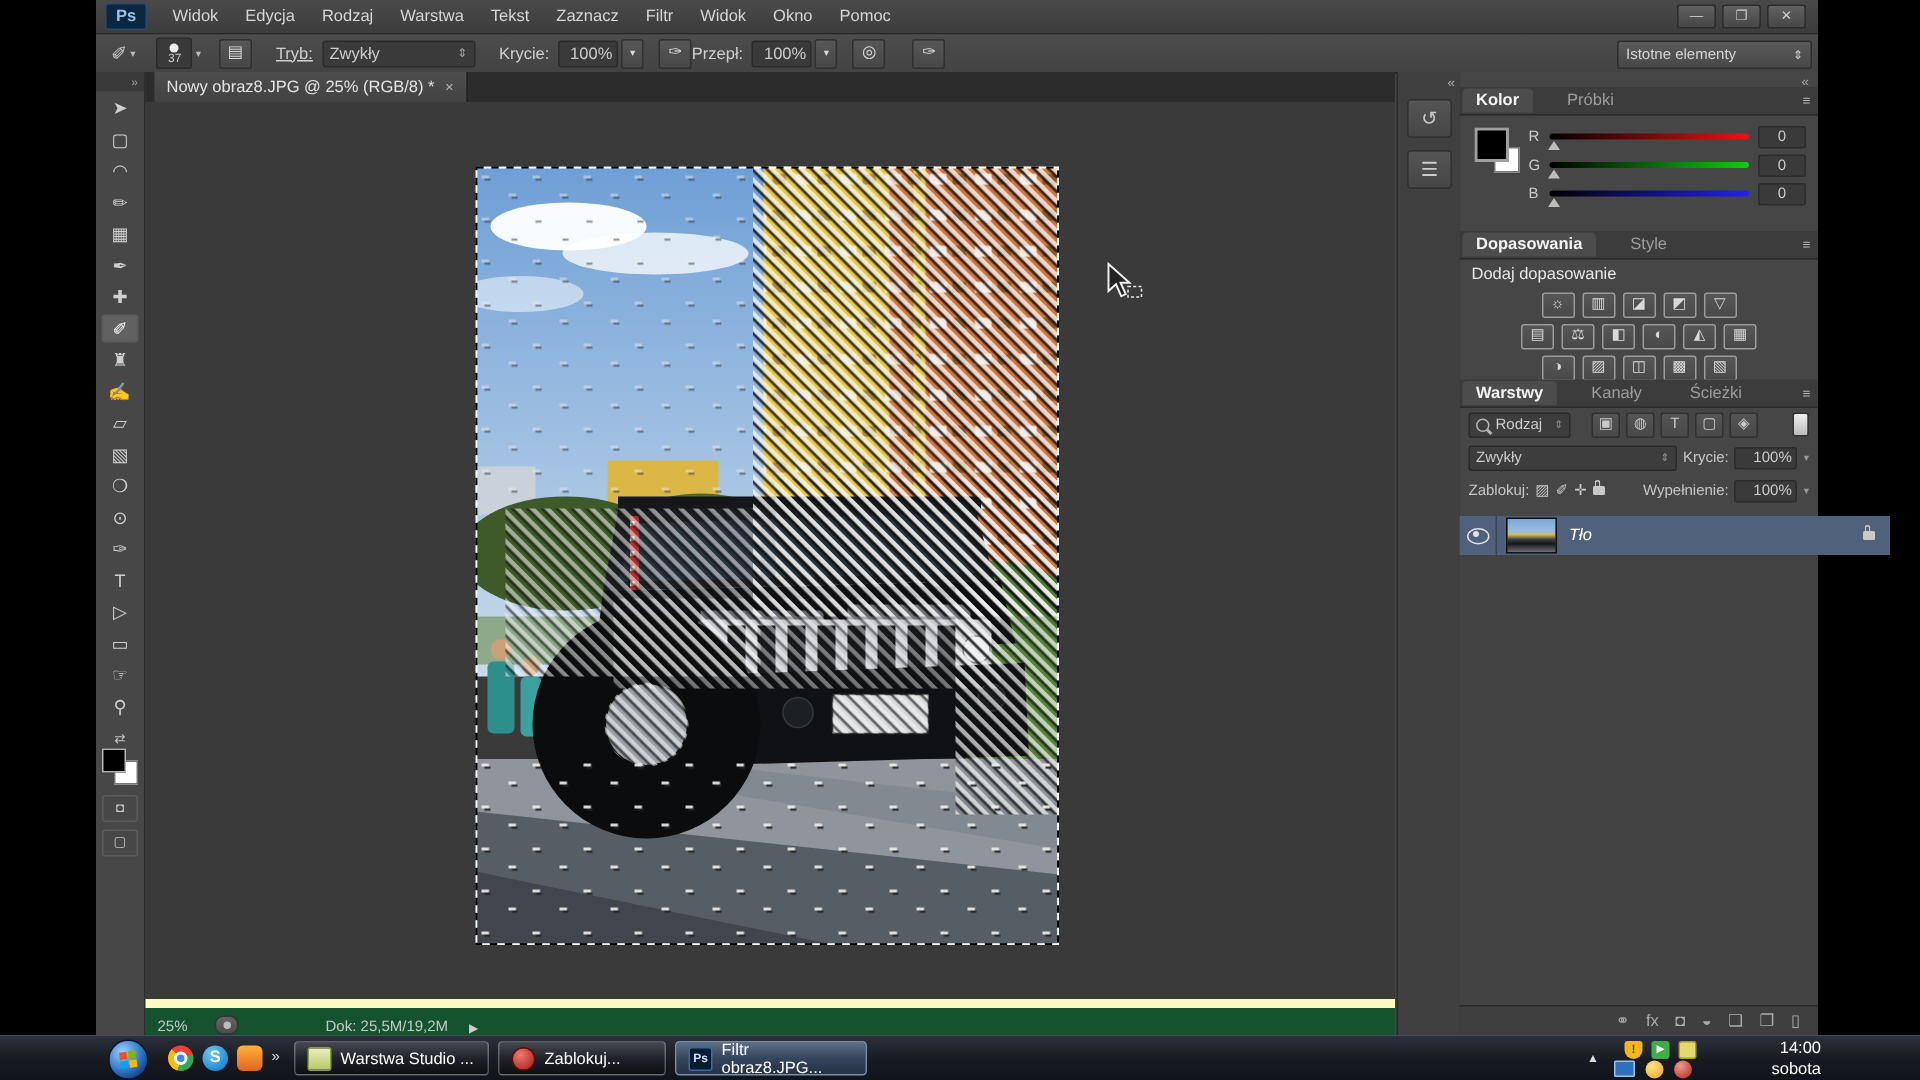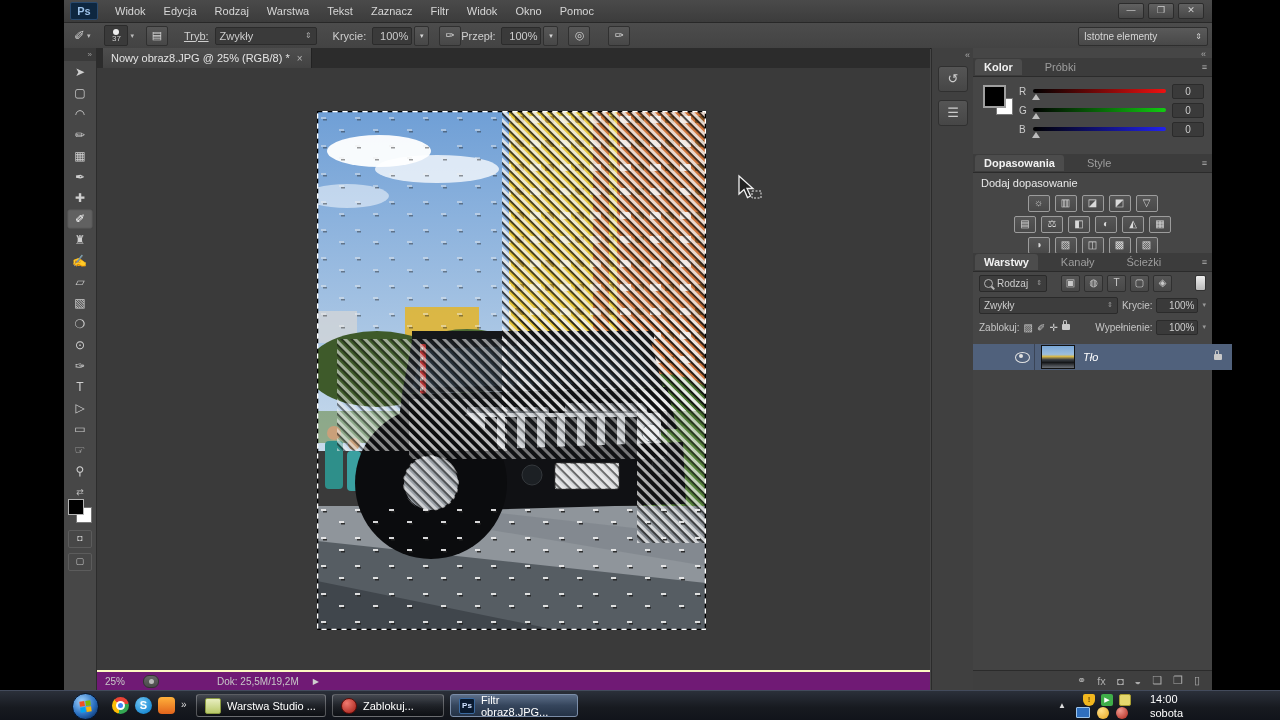--- a/index.html
+++ b/index.html
@@ -38,21 +38,21 @@
   #fbswatch .bg{position:absolute;left:9px;top:8px;width:14px;height:14px;background:#fff;border:1px solid #777;}
   .toolbottom{width:22px;height:16px;margin-top:5px;border:1px solid #5c5c5c;border-radius:2px;color:#c5c5c5;font-size:9px;line-height:15px;text-align:center;}
 
   
   #doccol{position:absolute;left:33px;top:48px;width:833px;height:642px;}
   #tabbar{position:absolute;left:0;top:0;width:100%;height:20px;background:#2c2c2c;border-bottom:1px solid #222;}
   #doctab{display:inline-flex;align-items:center;height:20px;background:linear-gradient(#4e4e4e,#424242);padding:0 8px;border-right:1px solid #222;font-size:11px;color:#e4e4e4;gap:7px;margin-left:6px;}
   #doctab .x{color:#b5b5b5;font-size:10px;}
   #canvas{position:absolute;left:0;top:20px;right:0;bottom:18px;background:#3a3a3a;overflow:hidden;}
   #photo{position:absolute;left:220px;top:43px;width:389px;height:519px;}
-  #statusbar{position:absolute;left:0;bottom:0;width:100%;height:18px;background:#701a75;border-top:2px solid #fef9c3;display:flex;align-items:center;font-size:10px;color:#c8c8c8;}
+  #statusbar{position:absolute;left:0;bottom:0;width:100%;height:18px;background:#14532d;border-top:6px solid #fef9c3;display:flex;align-items:flex-end;font-size:10px;color:#c8c8c8;}
   #statusbar .pill{width:14px;height:11px;border-radius:6px;background:linear-gradient(#666,#4a4a4a);border:1px solid #333;margin:0 10px 0 18px;display:flex;align-items:center;justify-content:center;}
   #statusbar .pill i{width:5px;height:5px;border-radius:50%;background:#bbb;}
   #statusbar .playbtn{margin-left:14px;color:#cfcfcf;font-size:8px;}
 
   
   #dockcol{position:absolute;left:867px;top:48px;width:41px;height:642px;background:#404040;border-left:1px solid #2b2b2b;border-right:1px solid #2b2b2b;}
   #dockcol .collapse{position:absolute;right:3px;top:2px;color:#aaa;font-size:9px;}
   .dockbtn{position:absolute;left:6px;width:28px;height:24px;background:linear-gradient(#555,#464646);border:1px solid #303030;border-radius:3px;color:#ccc;text-align:center;line-height:23px;font-size:13px;}
 
   
@@ -88,21 +88,21 @@
 
   #p-layers{top:205px;height:437px;}
   .lrow{display:flex;align-items:center;height:22px;padding:0 6px;gap:4px;font-size:10px;color:#c6c6c6;}
   .dd{background:#3d3d3d;border:1px solid #2a2a2a;border-radius:2px;color:#ccc;font-size:10px;height:15px;display:flex;align-items:center;padding:0 4px;gap:4px;}
   .licon{width:17px;height:15px;background:linear-gradient(#555,#484848);border:1px solid #303030;border-radius:2px;color:#c9c9c9;font-size:10px;line-height:14px;text-align:center;}
   .mag{width:7px;height:7px;border:1.5px solid #b5b5b5;border-radius:50%;position:relative;flex:none;}
   .mag::after{content:'';position:absolute;width:4px;height:1.5px;background:#b5b5b5;transform:rotate(45deg);right:-3px;bottom:-2px;}
   .toggle{width:9px;height:14px;background:linear-gradient(#eee,#bbb);border:1px solid #333;border-radius:2px;margin-left:auto;}
   .lock{width:8px;height:6px;background:#c9c9c9;position:relative;border-radius:1px;flex:none;}
   .lock::before{content:'';position:absolute;left:1px;top:-4px;width:4px;height:4px;border:1.5px solid #c9c9c9;border-bottom:none;border-radius:3px 3px 0 0;box-sizing:border-box;}
-  #layerrow{position:absolute;left:0;top:91px;width:222px;height:26px;background:#50617c;display:flex;align-items:center;padding-left:37px;}
+  #layerrow{position:absolute;left:0;top:91px;width:287px;height:26px;background:#50617c;display:flex;align-items:center;}
   #eyecell{width:24px;height:26px;border-right:1px solid #3a4456;display:flex;align-items:center;justify-content:center;}
   .eye{width:13px;height:9px;border:1px solid #e2e2e2;border-radius:50%;position:relative;}
   .eye::after{content:'';position:absolute;left:3.5px;top:1.5px;width:4px;height:4px;border-radius:50%;background:#e2e2e2;}
   #lthumb{width:32px;height:22px;margin:0 8px 0 6px;border:1px solid #111;background:
      linear-gradient(180deg,#7aa8d8 0%,#9cbede 38%,#d8b84a 48%,#3a3f45 62%,#15171a 75%,#6b7077 100%);}
   #lname{font-size:11px;color:#fff;font-style:italic;}
   #layerrow .lock{margin-left:auto;margin-right:10px;}
   #layersempty{position:absolute;left:0;top:117px;width:239px;bottom:20px;background:#434343;}
   #lfooter{position:absolute;left:0;bottom:0;width:239px;height:20px;background:#3f3f3f;border-top:1px solid #2b2b2b;display:flex;align-items:center;justify-content:flex-end;gap:11px;padding-right:12px;box-sizing:border-box;}
   #lfooter span{color:#ababab;font-size:11px;}
@@ -126,21 +126,21 @@
   #recicon{border-radius:50%;background:radial-gradient(circle at 35% 30%,#f07a70,#a01c14);border:1px solid #5e0c08;}
   #psticon{background:#0a1a2f;border:1px solid #3b6aa0;color:#cfe2ff;font-size:8px;font-weight:bold;text-align:center;line-height:13px;}
   #trayarrow{position:absolute;left:1058px;top:10px;color:#ddd;font-size:8px;}
   .tray{position:absolute;width:12px;height:12px;}
   #tr-shield{left:1083px;top:3px;background:#f2b71e;border-radius:2px 2px 50% 50%;color:#6e4a00;font-size:8px;font-weight:bold;text-align:center;line-height:11px;}
   #tr-green{left:1101px;top:3px;background:#3fae49;border-radius:2px;color:#fff;font-size:7px;text-align:center;line-height:12px;}
   #tr-note{left:1119px;top:3px;background:#e5d86e;border-radius:2px;border:1px solid #a89c30;box-sizing:border-box;}
   #tr-monitor{left:1076px;top:16px;width:14px;height:11px;background:#2f6fbe;border:1px solid #9cc4ea;border-radius:1px;box-sizing:border-box;}
   #tr-smiley{left:1097px;top:16px;border-radius:50%;background:radial-gradient(circle at 35% 30%,#ffe08a,#e8a61e);}
   #tr-red{left:1116px;top:16px;border-radius:50%;background:radial-gradient(circle at 35% 30%,#f09a90,#b02418);}
-  #clock{position:absolute;left:1150px;top:1px;width:64px;height:28px;color:#fff;font-size:11px;text-align:left;line-height:14px;}
+  #clock{position:absolute;left:1150px;top:1px;width:64px;height:28px;color:#fff;font-size:11px;text-align:right;line-height:14px;}
 
   #cursor{position:absolute;left:736px;top:174px;}
 </style>
 </head>
 <body>
 
 <div id="stage">
   <div id="app">
 
     <div id="menubar">

